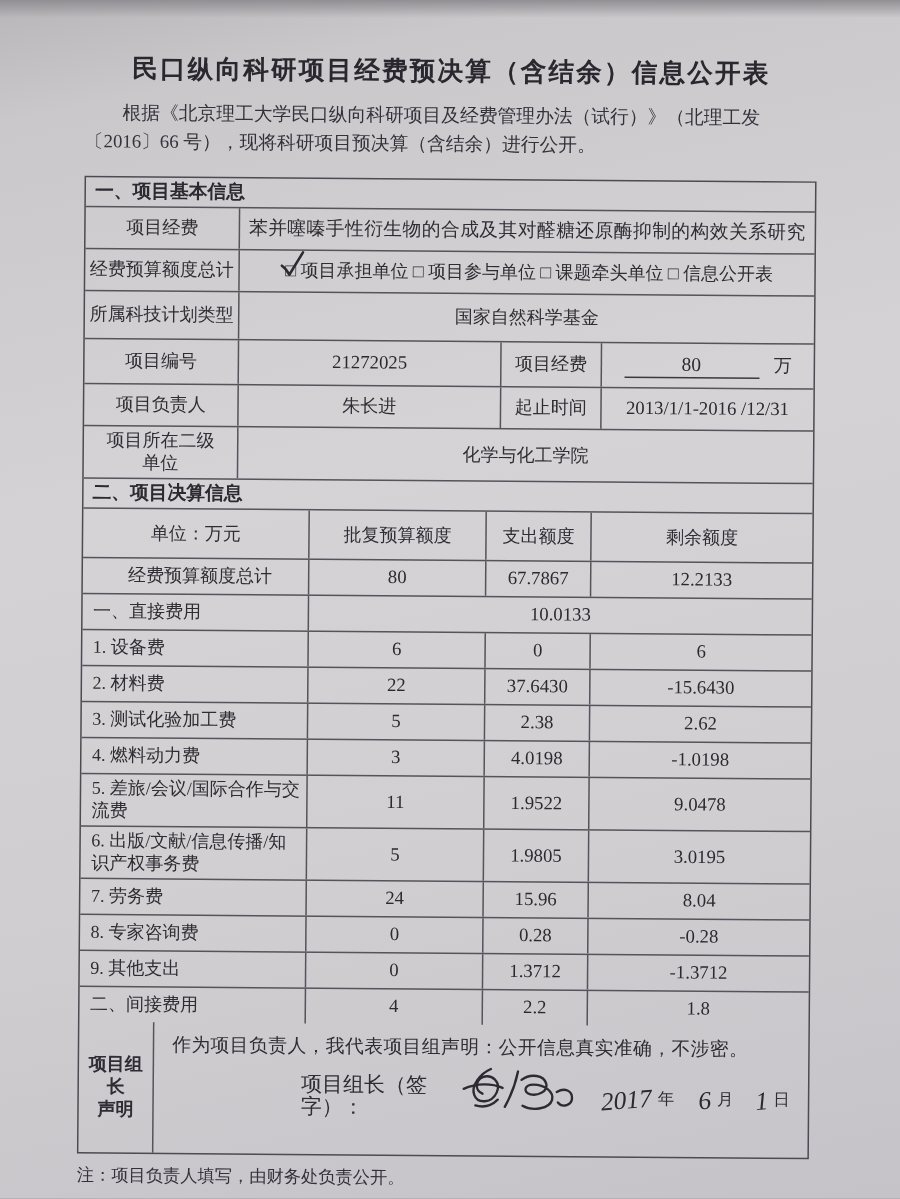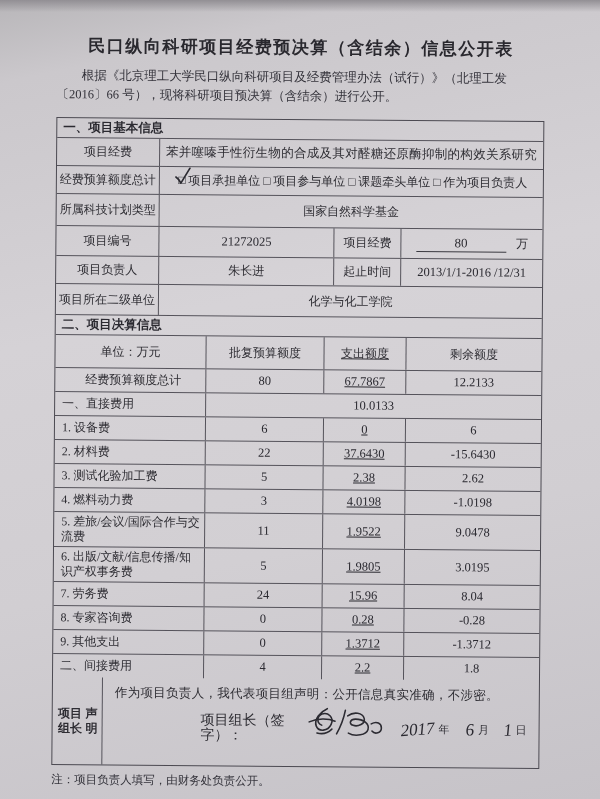--- a/index.html
+++ b/index.html
@@ -17,24 +17,24 @@
   .intro { margin-top:9px; font-size:12.5px; line-height:19px; color:#33323a;}
   .intro .l1 { text-indent:2em; }
   .form { margin-top:13px; border:1.5px solid #4c4a52; font-size:12px; background:rgba(255,255,255,0.03);}
   .row { display:flex; border-bottom:1px solid #55535b; align-items:stretch;}
   .row:last-child { border-bottom:none; }
   .cell { border-right:1px solid #55535b; display:flex; align-items:center;
     justify-content:center; text-align:center; padding:2px 3px; line-height:15px;}
   .cell:last-child { border-right:none; }
   .sec { font-weight:bold; font-size:12.5px; padding:1px 6px; display:flex; align-items:center; color:#2b2a31;}
   .left { justify-content:flex-start; text-align:left; }
-  .col  { flex-direction:row; }
+  .col  { flex-direction:column; }
   .w48{width:50px;flex:none;} .w103{width:103px;flex:none;} .w175{width:175px;flex:none;}
   .w67{width:67px;flex:none;} .w151{width:151px;flex:none;} .w97{width:118px;flex:none;}
-  .w82{width:82px;flex:none;text-decoration:underline;} .grow{flex:1;}
+  .w82{width:70px;flex:none;} .grow{flex:1;}
   .h17{min-height:17px;} .h28{min-height:28px;} .h32{min-height:32px;} .h30{min-height:30px;}
   .h31{min-height:31px;} .h33{min-height:33px;} .h87{min-height:87px;}
   .rrow .cell{min-height:23px;}
   .num { font-size:12.5px; color:#2b2a31; }
   .lab { padding:2px 4px 2px 7px; }
   .indent { padding-left:30px; }
   .pname { font-size:12.5px; white-space:nowrap; letter-spacing:0.3px; }
   .bold { font-weight:bold; }
   .opt { display:inline-flex; align-items:flex-end; white-space:nowrap; }
   .chkwrap { position:relative; display:inline-block; width:13px; text-align:center; }
@@ -106,21 +106,21 @@
                 
               </span>
               <span>课题牵头单位</span>
             </span>
 
             <span class="opt">
               <span class="chkwrap">
                 <span>□</span>
                 
               </span>
-              <span>作为项目负责人</span>
+              <span>信息公开表</span>
             </span>
           </div>
       </div>
 
       <div class="row h32">
         <div class="cell w103">所属科技计划类型</div>
         <div class="cell grow">国家自然科学基金</div>
       </div>
 
       <div class="row h30">

